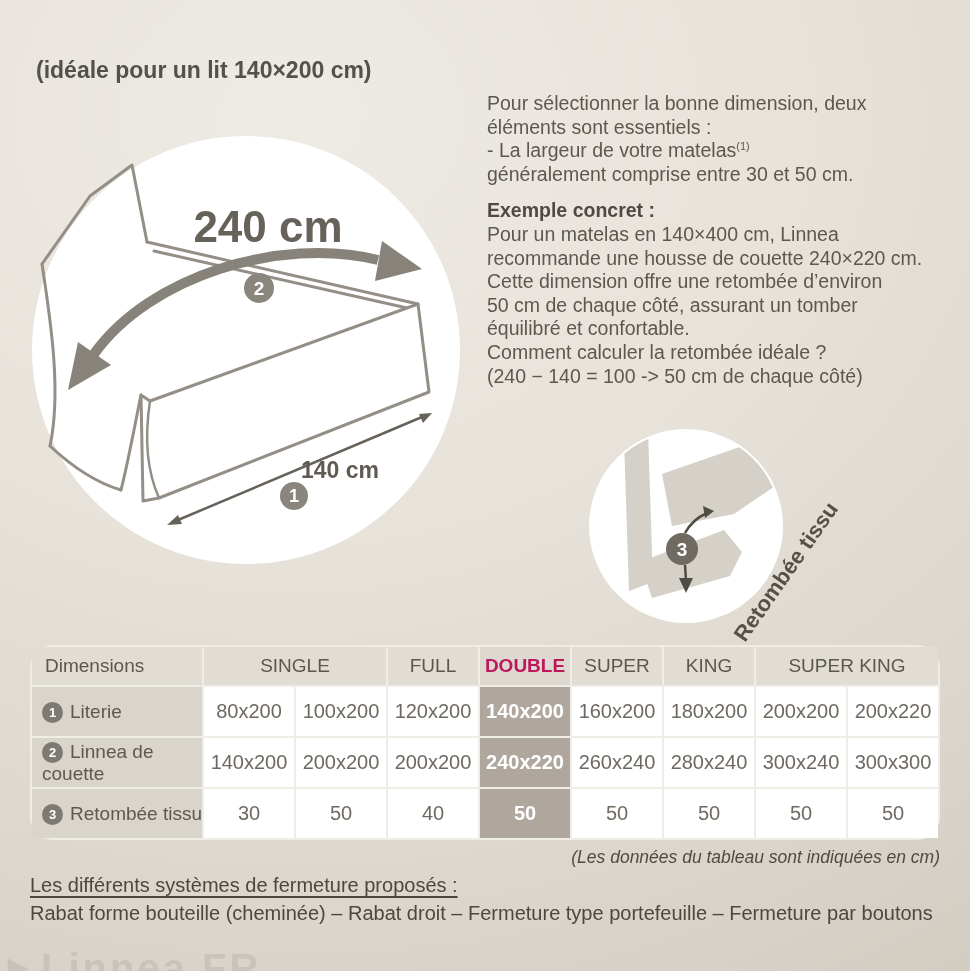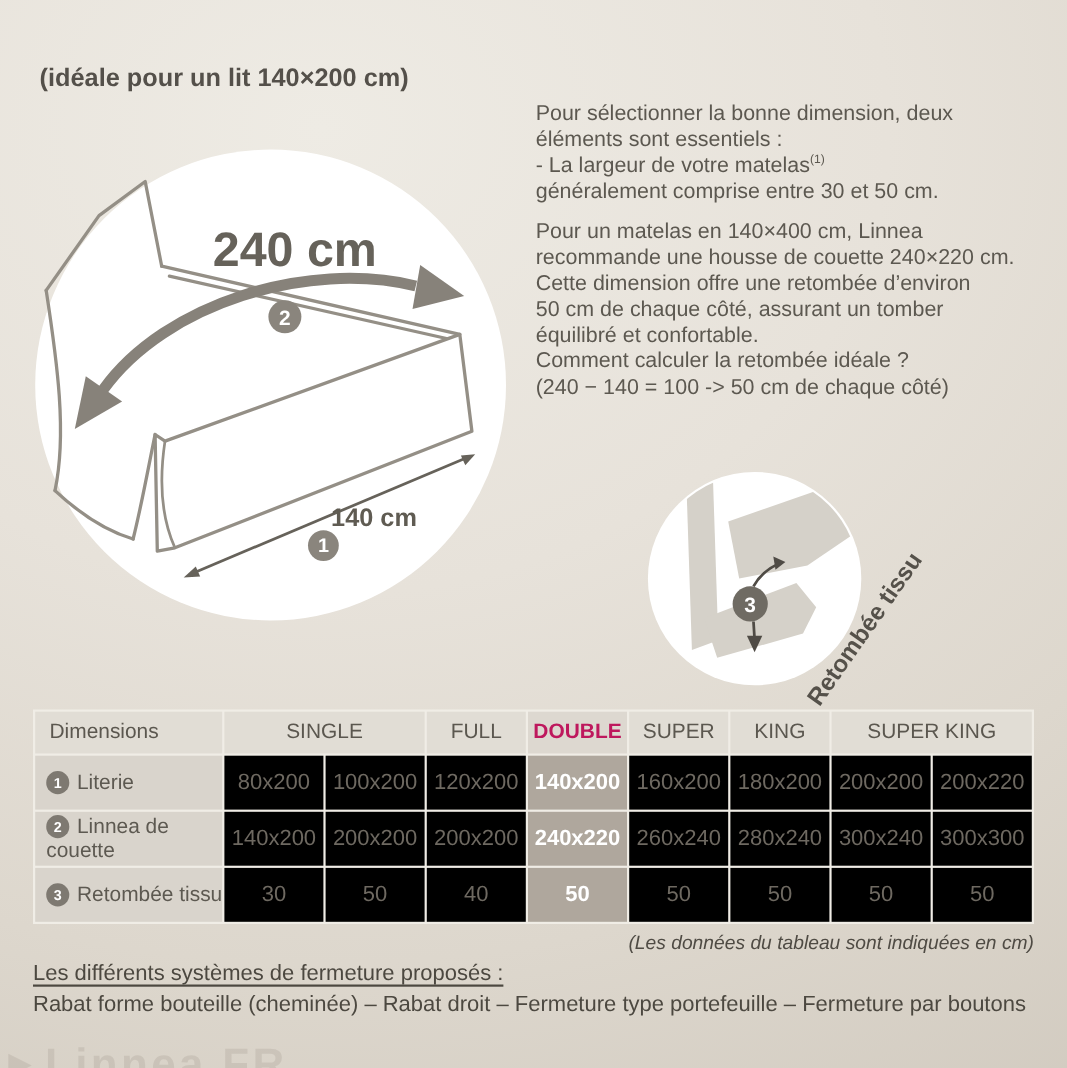--- a/index.html
+++ b/index.html
@@ -13,26 +13,26 @@
 
   .textcol { position:absolute; left:487px; top:92px; width:474px; font-size:19.5px; line-height:23.6px; color:#5c5850; }
   .textcol sup { font-size:11px; line-height:0; }
   .example-block { margin-top:13px; }
   .example-heading { font-weight:bold; color:#4e4a43; }
 
   .diagram-main { position:absolute; left:28px; top:124px; }
   .diagram-side { position:absolute; left:582px; top:412px; }
 
   .tablewrap { position:absolute; left:30px; top:645px; }
-  table { border-collapse:separate; border-spacing:2px; background:#f0ede6; }
+  table { border-collapse:separate; border-spacing:2px; background:#f0ede6;border-radius:23px; }
   th, td { text-align:center; vertical-align:middle; padding:0; }
   th { background:#e1ddd5; height:38px; font-weight:normal; font-size:19px; color:#5b574f; }
   th.dim { text-align:left; padding-left:13px; }
   th.hl { font-weight:bold; color:#be185d; background:#ddd8d0; }
-  td { background:#000000; height:49px; font-size:20px; color:#6e6961; }
+  td { background:#ffffff; height:49px; font-size:20px; color:#6e6961; }
   td.lbl { background:#d9d4cc; text-align:left; padding-left:10px; font-size:19px; color:#5d5951; }
   td.hl { background:#afa79d; color:#ffffff; font-weight:bold; }
   .badge {
     display:inline-block; width:21px; height:21px; border-radius:50%;
     background:#7e7971; color:#fff; font-size:13px; font-weight:bold;
     line-height:21px; text-align:center; margin-right:7px; vertical-align:1px;
   }
 
   .note { position:absolute; left:30px; top:847px; width:910px; text-align:right; font-style:italic; font-size:17.5px; color:#4f4b44; }
   .closures-title { position:absolute; left:30px; top:874px; font-size:20px; text-decoration:underline; text-underline-offset:4px; color:#4c4840; }
@@ -48,20 +48,21 @@
 
   <div class="subtitle">(idéale pour un lit 140×200 cm)</div>
 
   <div class="textcol">
     <div>Pour sélectionner la bonne dimension, deux</div>
     <div>éléments sont essentiels :</div>
     <div><span>- La largeur de votre matelas</span><sup>(1)</sup></div>
     <div>généralement comprise entre 30 et 50 cm.</div>
 
     <div class="example-block">
+      <div class="example-heading">Exemple concret :</div>
       <div>Pour un matelas en 140×400 cm, Linnea</div>
       <div>recommande une housse de couette 240×220 cm.</div>
       <div>Cette dimension offre une retombée d’environ</div>
       <div>50 cm de chaque côté, assurant un tomber</div>
       <div>équilibré et confortable.</div>
       <div>Comment calculer la retombée idéale ?</div>
       <div>(240 − 140 = 100  -&gt; 50 cm de chaque côté)</div>
     </div>
   </div>
 

